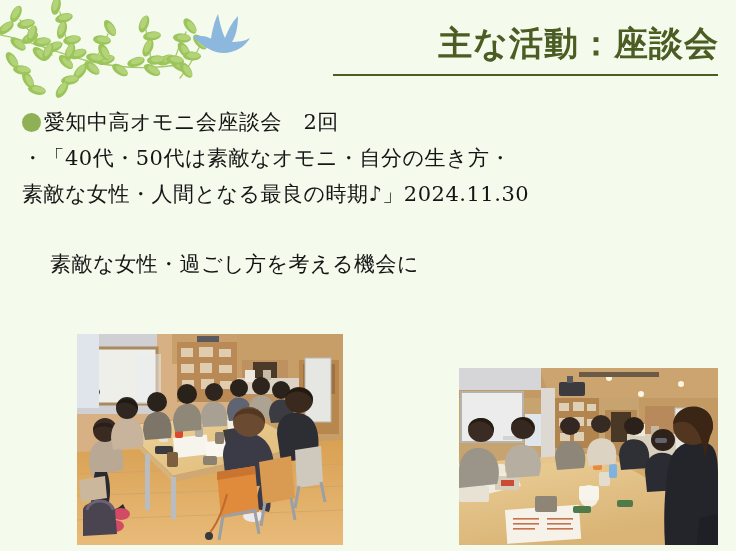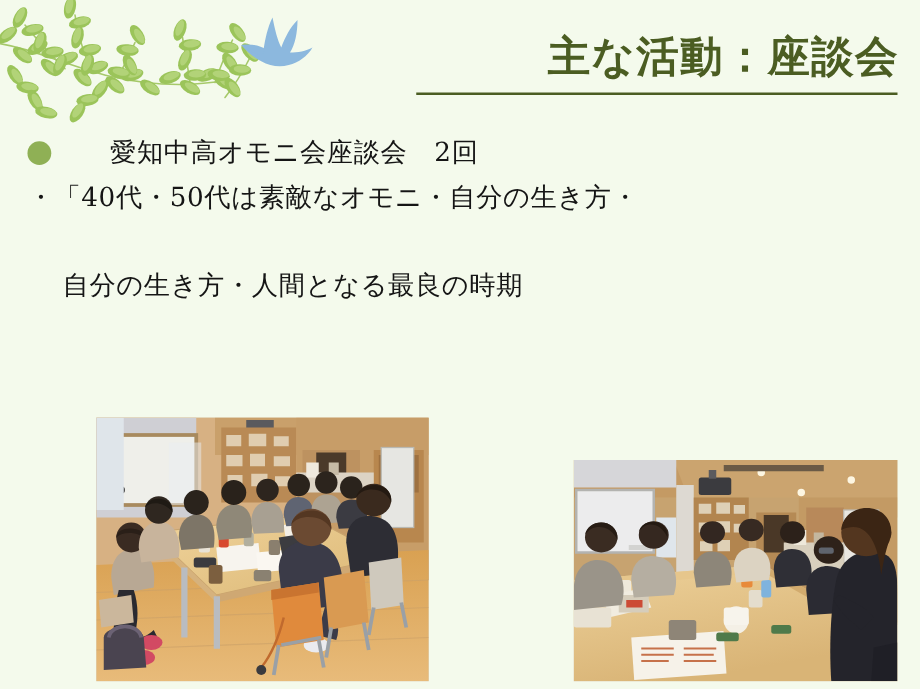--- a/index.html
+++ b/index.html
@@ -45,21 +45,21 @@
 
   
   .title-wrap {
     position: absolute;
     left: 333px;
     top: 24px;
     width: 386px;
     text-align: right;
   }
   .title-text {
-    font-family: Liberation Sans, sans-serif;
+    font-family: Liberation Mono, monospace;
     font-size: 34px;
     line-height: 44px;
     font-weight: 700;
     color: #4b5d22;
     letter-spacing: 1px;
     white-space: nowrap;
   }
   .title-rule {
     position: absolute;
     left: 333px;
@@ -76,21 +76,20 @@
     top: 104px;
     width: 694px;
     color: #151515;
   }
   .line {
     font-family: "DejaVu Serif", "Liberation Serif", serif;
     font-size: 21px;
     line-height: 36px;
     white-space: nowrap;
     letter-spacing: 0.5px;
-    gap: 44px;
   }
   .line.head {
     display: flex;
     align-items: center;
   }
   .bullet-dot {
     display: inline-block;
     width: 19px;
     height: 19px;
     border-radius: 50%;
@@ -230,22 +229,23 @@
     <div class="title-text">主な活動：座談会</div>
   </div>
   <div class="title-rule"></div>
 
   <div class="body-block">
     <div class="line head">
       <span class="bullet-dot"></span>
       <span>愛知中高オモニ会座談会　2回</span>
     </div>
     <div class="line">・「40代・50代は素敵なオモニ・自分の生き方・</div>
+    <div class="line">素敵な女性・人間となる最良の時期♪」2024.11.30</div>
     <div class="para-gap"></div>
-    <div class="line indent-1">自分の生き方・人間となる最良の時期</div>
+    <div class="line indent-1">素敵な女性・過ごし方を考える機会に</div>
   </div>
 
   <div class="photo photo-left">
     <svg width="266" height="211" viewBox="0 0 266 211" xmlns="http://www.w3.org/2000/svg">
       <defs>
         <linearGradient id="flrL" x1="0" y1="0" x2="0" y2="1">
           <stop offset="0%" stop-color="#d9a152"></stop>
           <stop offset="100%" stop-color="#e8bb7a"></stop>
         </linearGradient>
         <linearGradient id="tblL" x1="0" y1="0" x2="1" y2="1">

